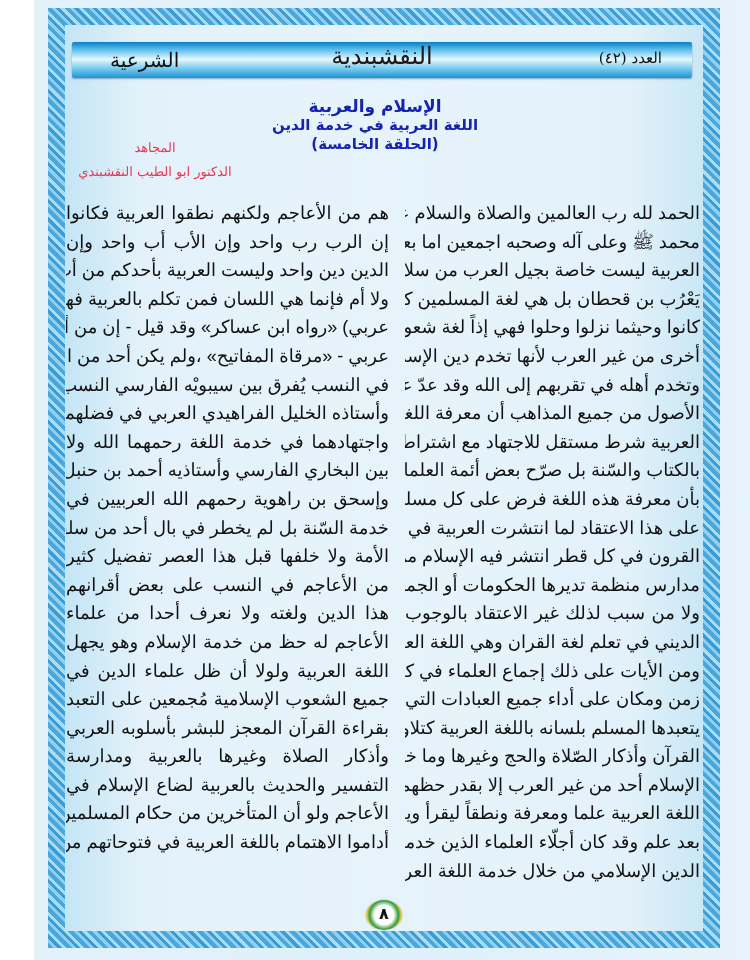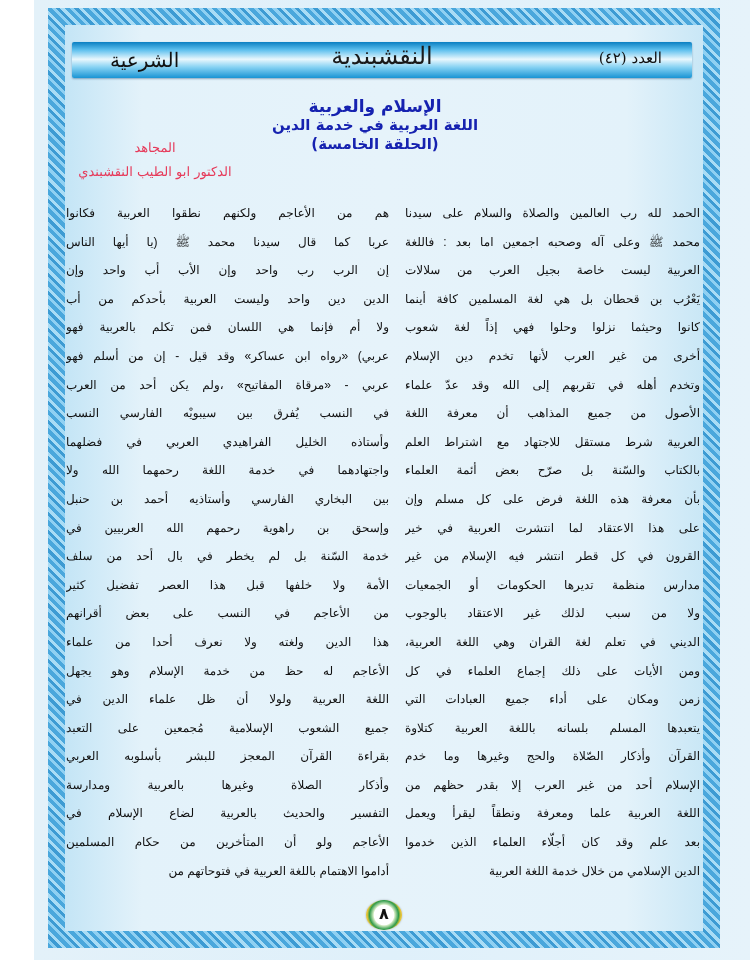--- a/index.html
+++ b/index.html
@@ -23,21 +23,21 @@
   .title-block { position:absolute; left:200px; width:350px; top:96px; text-align:center; direction:rtl;
                  font-family:"DejaVu Sans", sans-serif; font-weight:bold; color:#1622b0; }
   .t1 { font-size:17px; line-height:20px; }
   .t2 { font-size:15px; line-height:19px; }
   .t3 { font-size:15px; line-height:19px; }
   .author { position:absolute; left:60px; width:190px; top:140px; text-align:center; direction:rtl;
             font-family:"DejaVu Serif", serif; color:#e63a5a; }
   .author .a1 { font-size:13px; line-height:16px; }
   .author .a2 { font-size:13px; line-height:16px;margin-top:8px; }
   .col { position:absolute; direction:rtl; text-align:justify; text-align-last:justify;
-         font-family:"Liberation Sans", sans-serif; font-size:12px; color:#111; }
+         font-family:"Liberation Sans", sans-serif; font-size:18px; color:#111; }
   .col .ln { height:28.6px; line-height:28.6px; white-space:nowrap; overflow:hidden; }
   .col .ln.last { text-align-last:right; }
   .col-right { left:405px; width:295px; top:199px; }
   .col-left { left:66px; width:323px; top:199px; }
   .badge { position:absolute; left:366px; top:900px; width:36px; height:30px; border-radius:50%;
            background:radial-gradient(circle,#ffffff 0 42%,#cfe9c0 46%,#2f9a4a 62%,#e8c537 72%,#d1a623 100%);
            box-shadow:0 0 2px rgba(0,0,0,.3); }
   .badge span { position:absolute; left:0; right:0; top:4px; text-align:center; font-size:16px; font-weight:bold; color:#111; }
 </style>
 </head>
@@ -86,21 +86,20 @@
     <div class="ln">زمن ومكان على أداء جميع العبادات التي</div>
     <div class="ln">يتعبدها المسلم بلسانه باللغة العربية كتلاوة</div>
     <div class="ln">القرآن وأذكار الصّلاة والحج وغيرها وما خدم</div>
     <div class="ln">الإسلام أحد من غير العرب إلا بقدر حظهم من</div>
     <div class="ln">اللغة العربية علما ومعرفة ونطقاً ليقرأ ويعمل</div>
     <div class="ln">بعد علم وقد كان أجلّاء العلماء الذين خدموا</div>
     <div class="ln last">الدين الإسلامي من خلال خدمة اللغة العربية</div>
   </div>
 <div class="col col-left" id="col-left">
     <div class="ln">هم من الأعاجم ولكنهم نطقوا العربية فكانوا</div>
-    <div class="ln">عربا كما قال سيدنا محمد ﷺ (يا أيها الناس</div>
     <div class="ln">إن الرب رب واحد وإن الأب أب واحد وإن</div>
     <div class="ln">الدين دين واحد وليست العربية بأحدكم من أب</div>
     <div class="ln">ولا أم فإنما هي اللسان فمن تكلم بالعربية فهو</div>
     <div class="ln">عربي) «رواه ابن عساكر» وقد قيل - إن من أسلم فهو</div>
     <div class="ln">عربي - «مرقاة المفاتيح» ،ولم يكن أحد من العرب</div>
     <div class="ln">في النسب يُفرق بين سيبويْه الفارسي النسب</div>
     <div class="ln">وأستاذه الخليل الفراهيدي العربي في فضلهما</div>
     <div class="ln">واجتهادهما في خدمة اللغة رحمهما الله ولا</div>
     <div class="ln">بين البخاري الفارسي وأستاذيه أحمد بن حنبل</div>
     <div class="ln">وإسحق بن راهوية رحمهم الله العربيين في</div>

